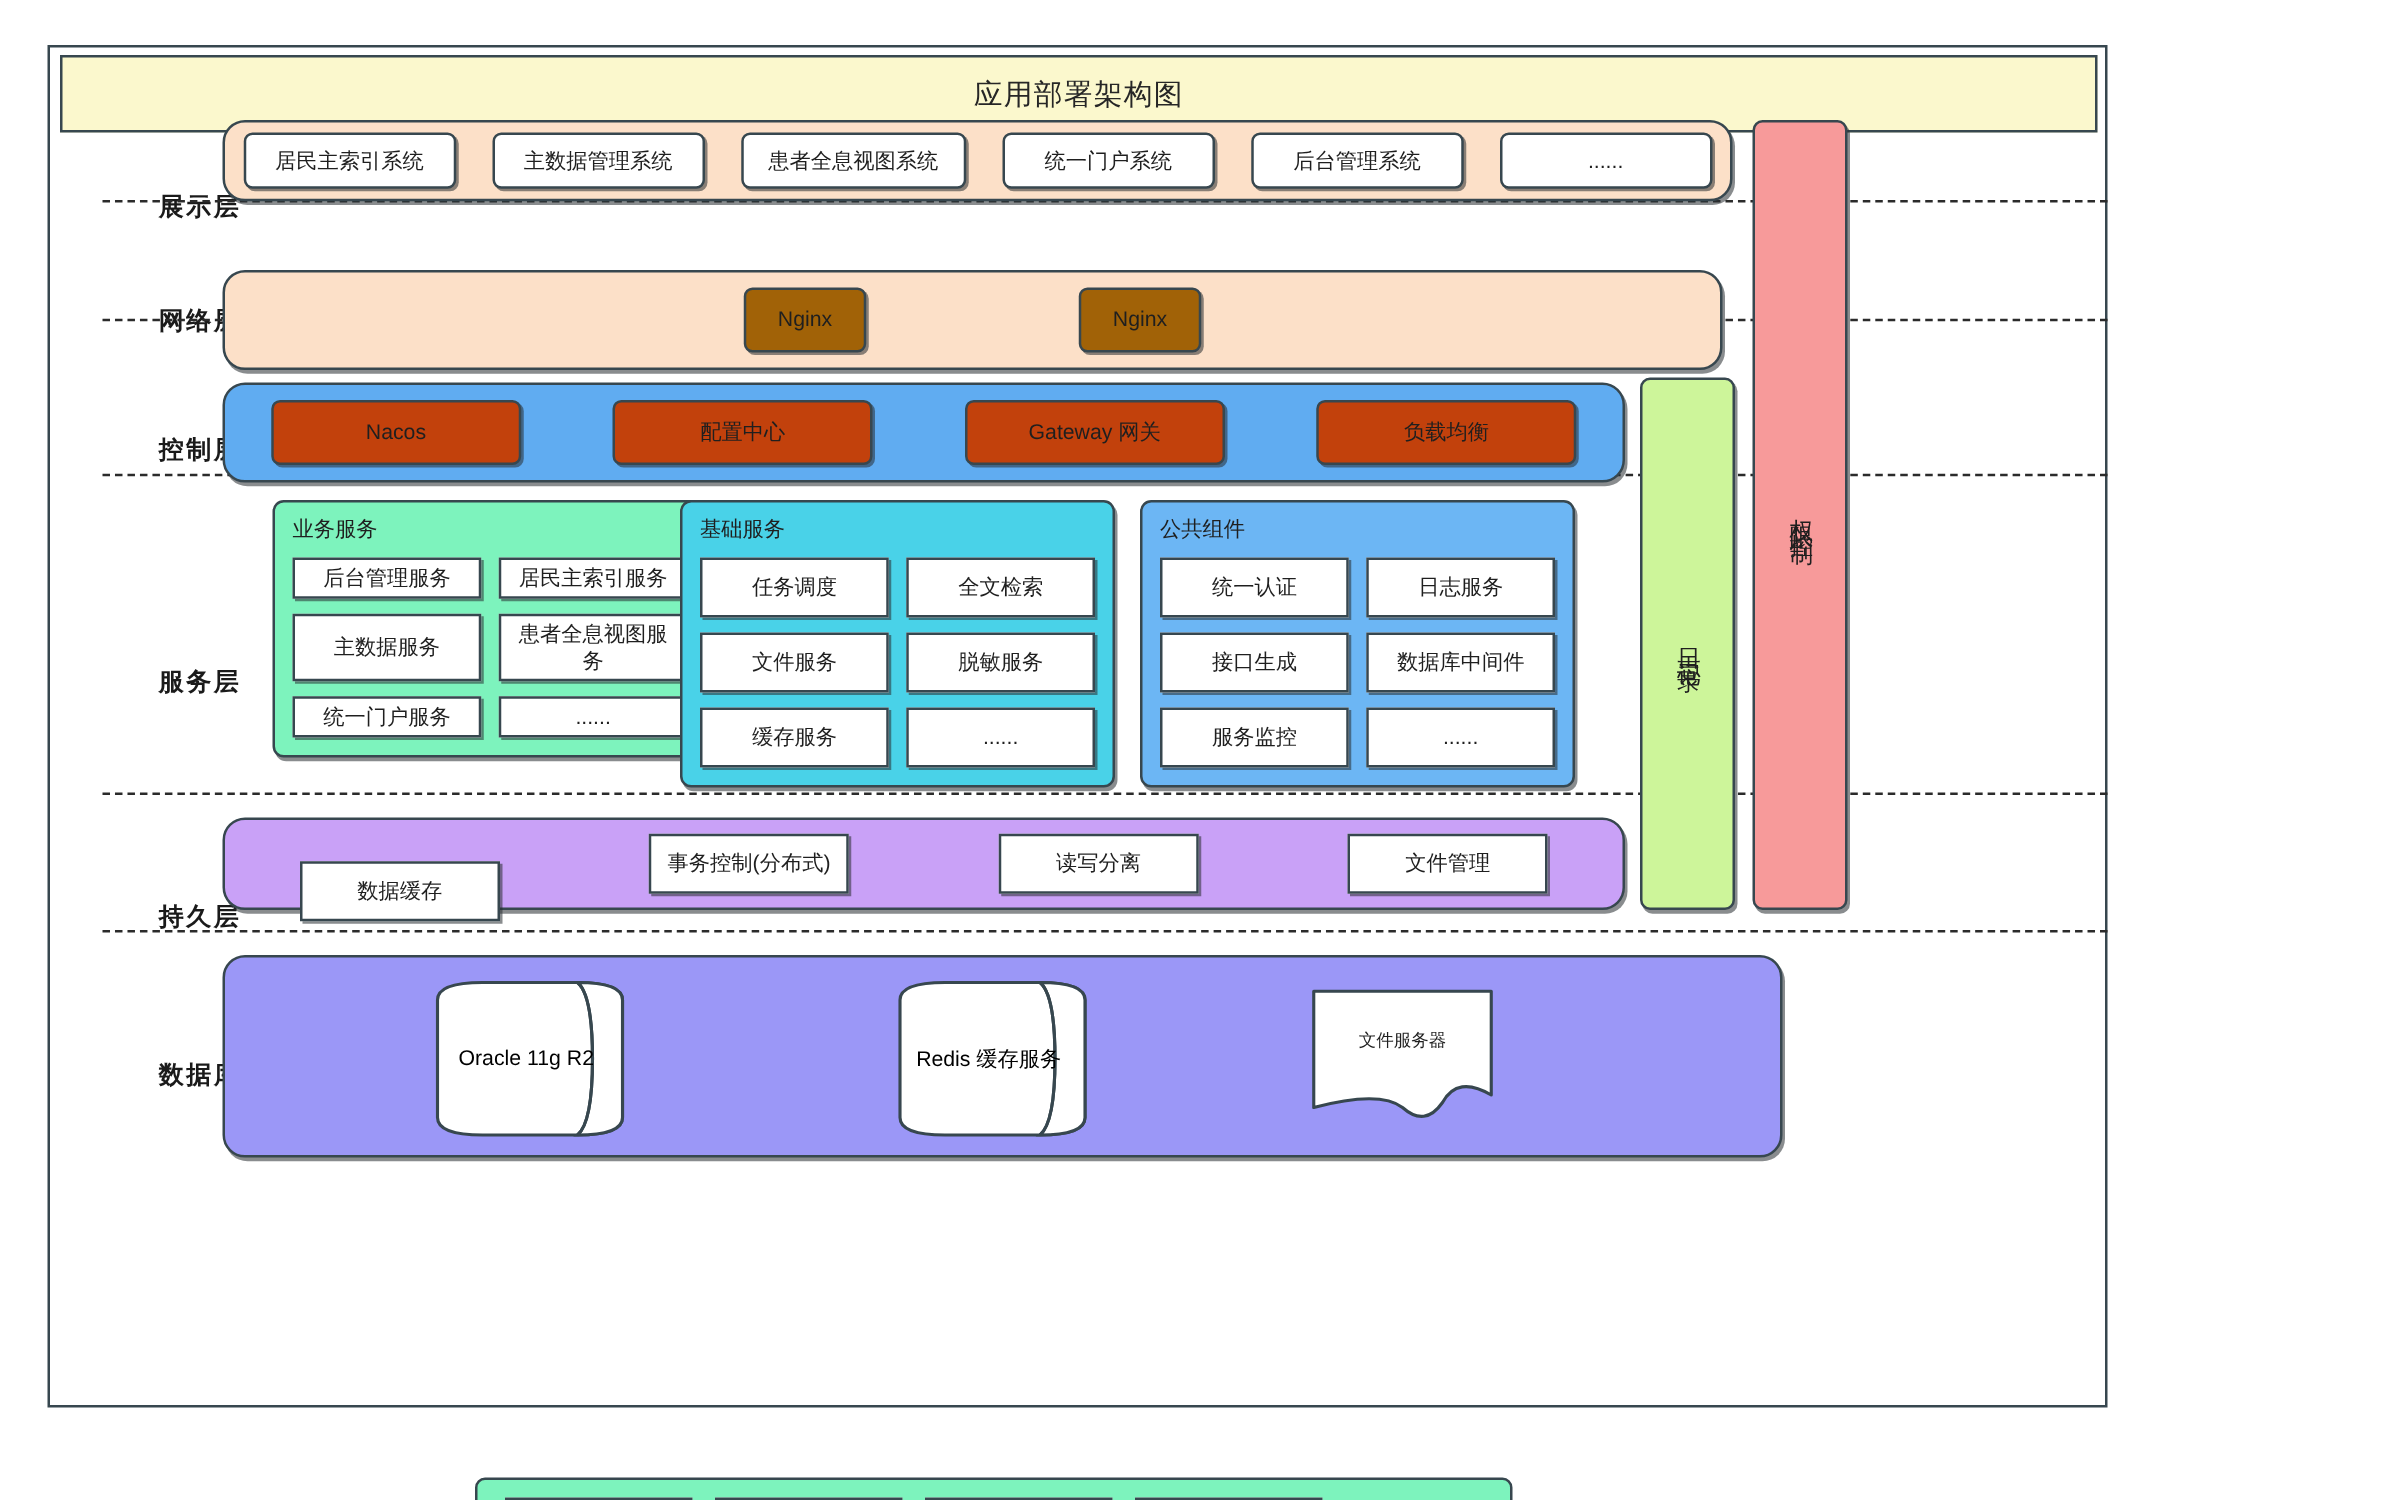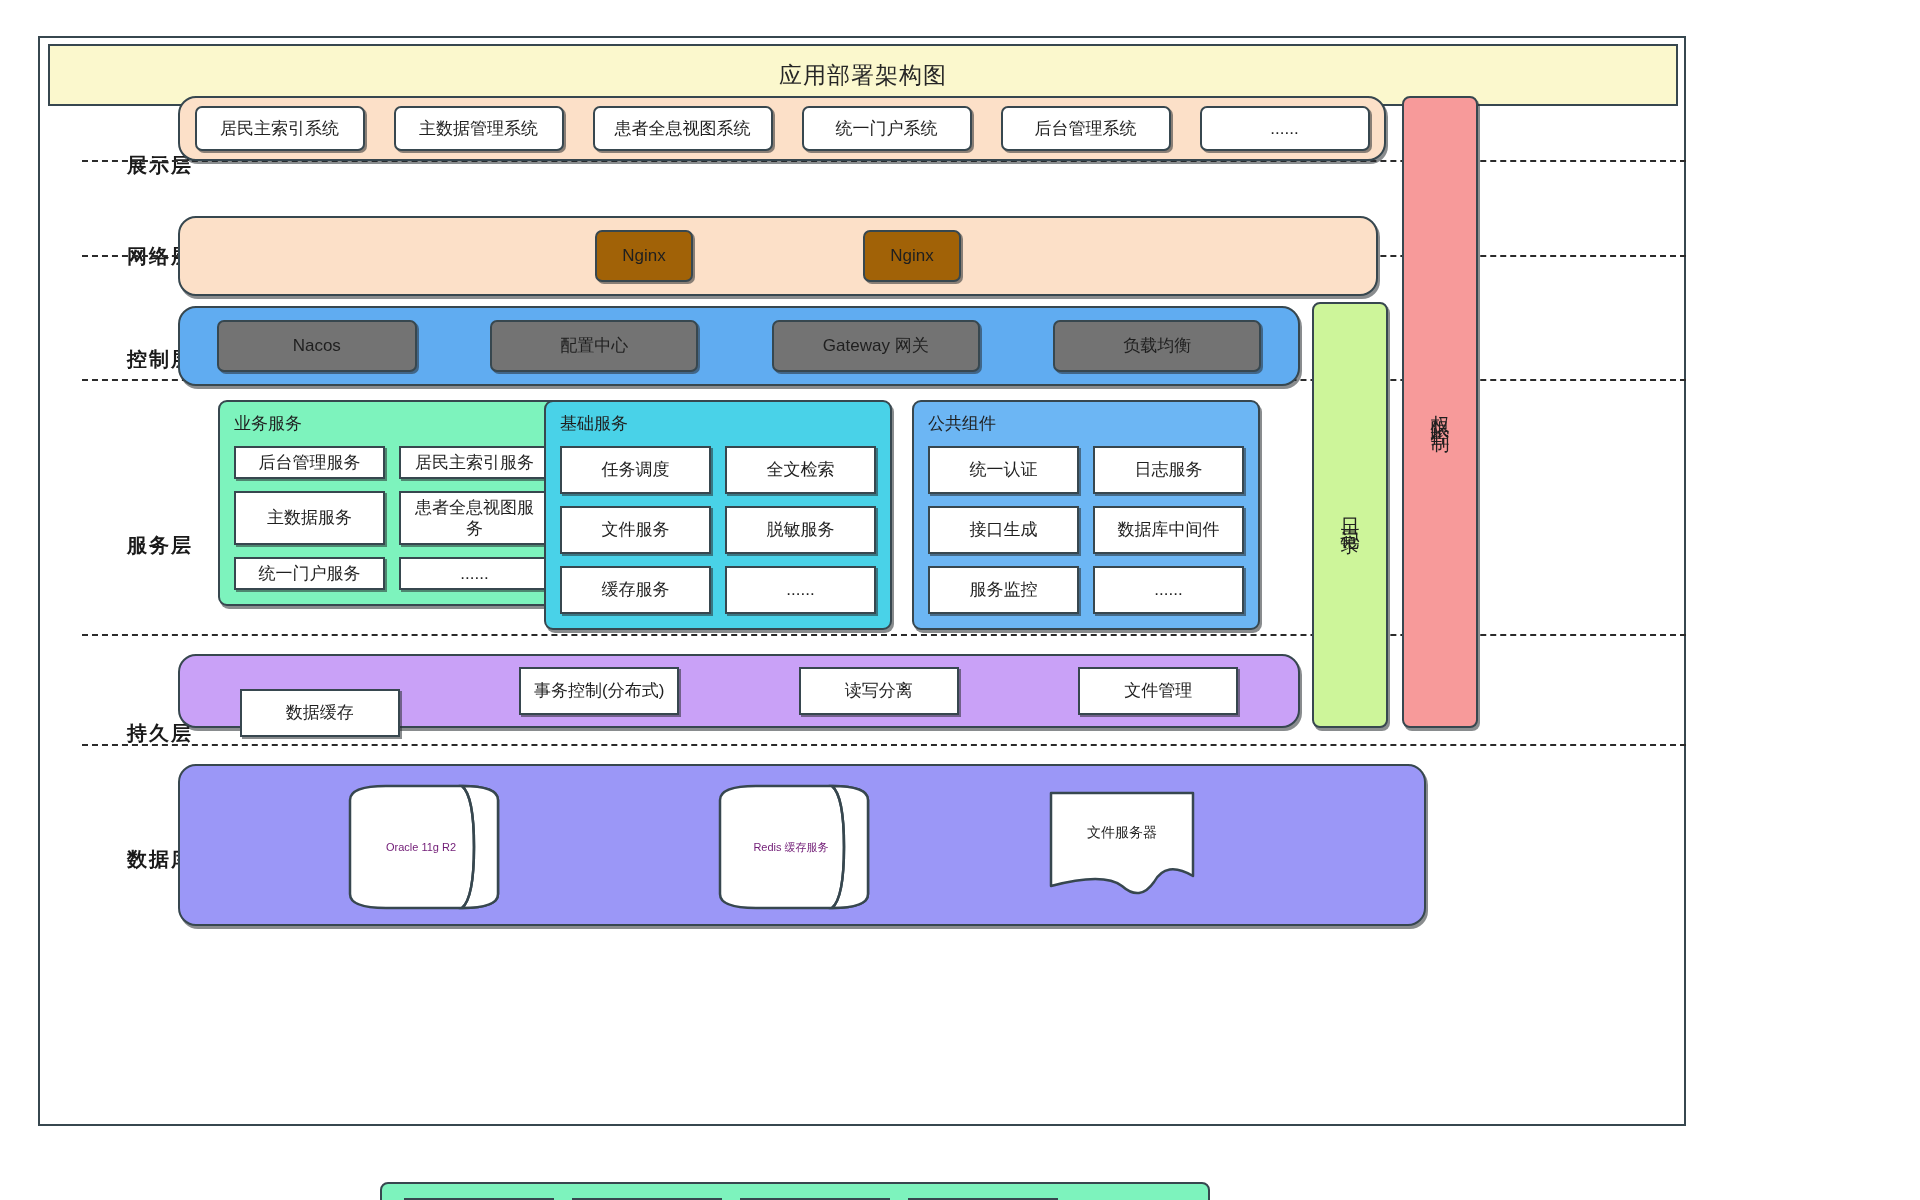--- a/index.html
+++ b/index.html
@@ -67,21 +67,21 @@
   
   .bg-peach    { background: #fce0c8; }
   .bg-blue     { background: #60acf1; }
   .bg-purple   { background: #c9a1f7; }
   .bg-indigo   { background: #9b97f7; }
   .bg-mint     { background: #7df3bd; }
   .bg-cyan     { background: #49d2e8; }
   .bg-skyblue  { background: #6cb6f4; }
   .bg-green    { background: #cdf59a; }
   .bg-red      { background: #f79a9a; }
-  .bg-orange   { background: #737373; }
+  .bg-orange   { background: #c2410c; }
   .bg-palegrn  { background: #a16207; }
 
   
   .group {
     position: absolute;
     border: 2px solid #37474f;
     border-radius: 9px;
     box-shadow: 2px 3px 0 rgba(40,45,50,.55);
   }
   .group-title {
@@ -110,21 +110,21 @@
 
   
   .cylinder {
     position: absolute;
     width: 176px; height: 130px;
   }
   .cylinder svg { position: absolute; left: 0; top: 0; }
   .cyl-label {
     position: absolute; left: 0; top: 0; width: 150px; height: 130px;
     display: flex; align-items: center; justify-content: center;
-    font-size: 11px; color: #701a75; text-align: center;
+    font-size: 17px; color: #000000; text-align: center;
   }
   .docshape { position: absolute; width: 148px; height: 110px; }
   .docshape svg { position: absolute; left: 0; top: 0; }
   .doc-label {
     position: absolute; left: 0; top: 0; width: 148px; height: 86px;
     display: flex; align-items: center; justify-content: center;
     font-size: 14px; color: #1f1f1f; text-align: center;
   }
 
   

